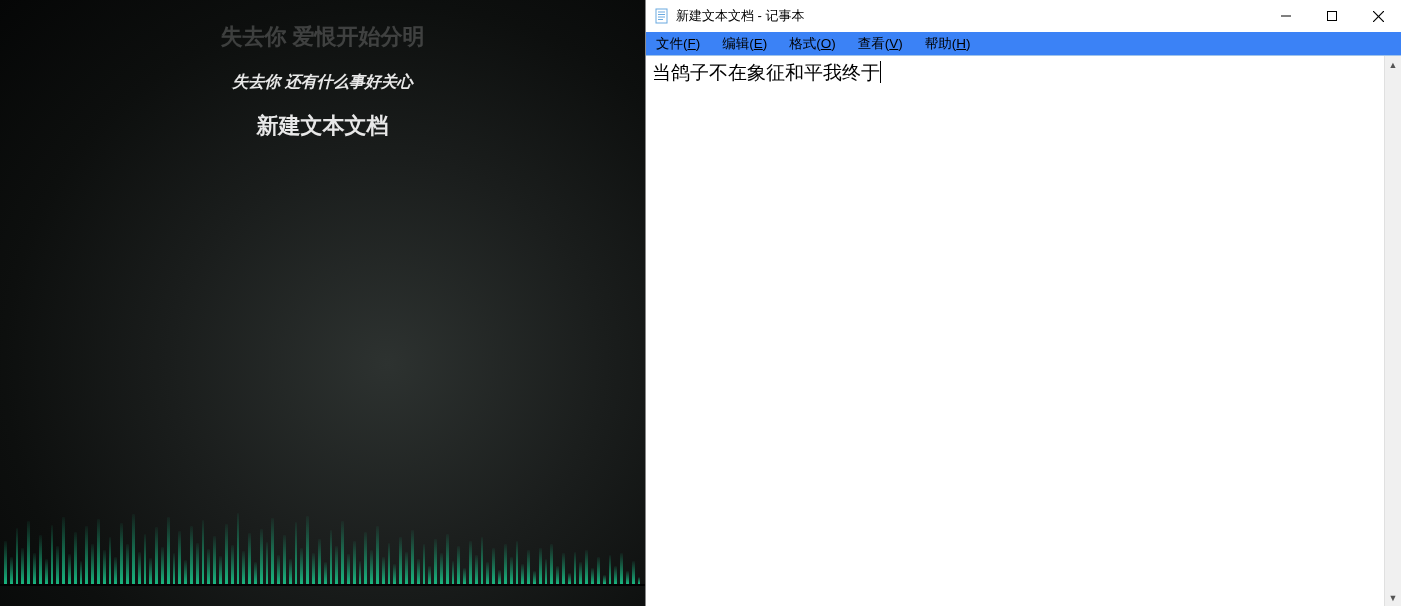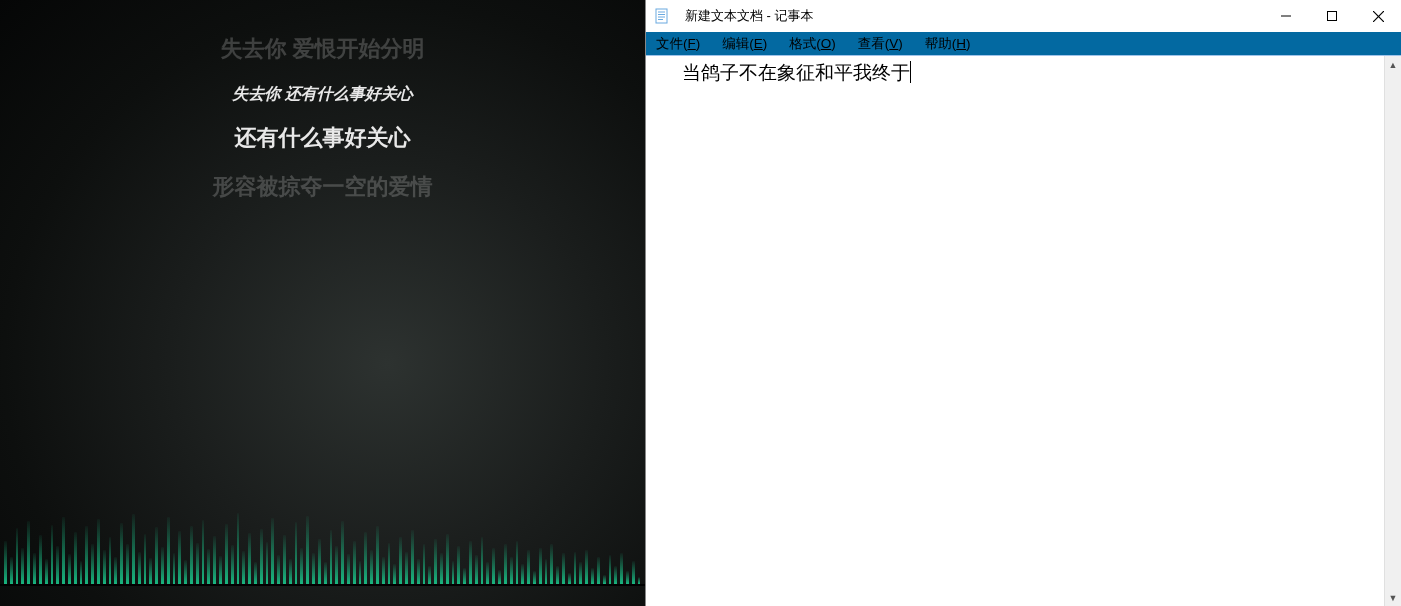--- a/index.html
+++ b/index.html
@@ -12,21 +12,21 @@
     height: 100%;
     position: relative;
     background: radial-gradient(ellipse at 60% 60%, #2d3230 0%, #1a1d1c 40%, #0d0f0e 70%, #050606 100%);
     overflow: hidden;
   }
   .lyrics-column {
     position: absolute;
     left: 0;
     top: 0;
     width: 100%;
-    padding-top: 16px;
+    padding-top: 4px;
     text-align: center;
   }
   .lyric-line {
     color: #e8e8e8;
     font-size: 22px;
     line-height: 1.4;
     margin: 18px 0;
     font-weight: 600;
   }
   .lyric-faded-top { opacity: 0.22; }
@@ -121,50 +121,48 @@
     height: 16px;
     margin-right: 6px;
     display: inline-flex;
     align-items: center;
     justify-content: center;
   }
   .titlebar-title {
     font-size: 13px;
     color: #000;
     flex: 1;
-    margin-left: 9px;
   }
   .win-buttons { display: flex; height: 100%; }
   .win-btn {
     width: 46px;
     height: 100%;
     display: flex;
     align-items: center;
     justify-content: center;
     font-size: 14px;
     color: #000;
     cursor: default;
   }
   .menubar {
     height: 24px;
-    background: #0369a1;
+    background: #3b82f6;
     display: flex;
     align-items: center;
     padding-left: 6px;
     gap: 14px;
     border-bottom: 1px solid #9fc3ea;
     font-size: 13.5px;
   }
   .menu-item { color: #000; padding: 2px 4px; }
   .menu-item u { text-decoration: underline; }
   .text-area-wrap {
     flex: 1;
     display: flex;
     position: relative;
-    padding-left: 30px;
   }
   .text-area {
     flex: 1;
     padding: 4px 6px;
     font-size: 19px;
     font-family: "SimSun", "Microsoft YaHei", monospace;
     color: #000;
     line-height: 1.3;
     position: relative;
   }
@@ -196,22 +194,21 @@
 </style>
 </head>
 <body>
 
 <div class="container">
 
   <div class="left-panel">
     <div class="lyrics-column">
       <div class="lyric-line lyric-faded-top">失去你 爱恨开始分明</div>
       <div class="lyric-line lyric-large">失去你 还有什么事好关心</div>
-      <div class="lyric-line">还有什么事好关心</div>
-      <div class="lyric-line lyric-faded-bottom">形容被掠夺一空的爱情</div>
+      <div class="lyric-line">新建文本文档</div>
     </div>
 
 
     <div class="spectrum">
       <div class="bar" style="height:48%"></div>
         <div class="bar" style="height:30%"></div>
         <div class="bar" style="height:62%"></div>
         <div class="bar" style="height:40%"></div>
         <div class="bar" style="height:70%"></div>
         <div class="bar" style="height:35%"></div>

